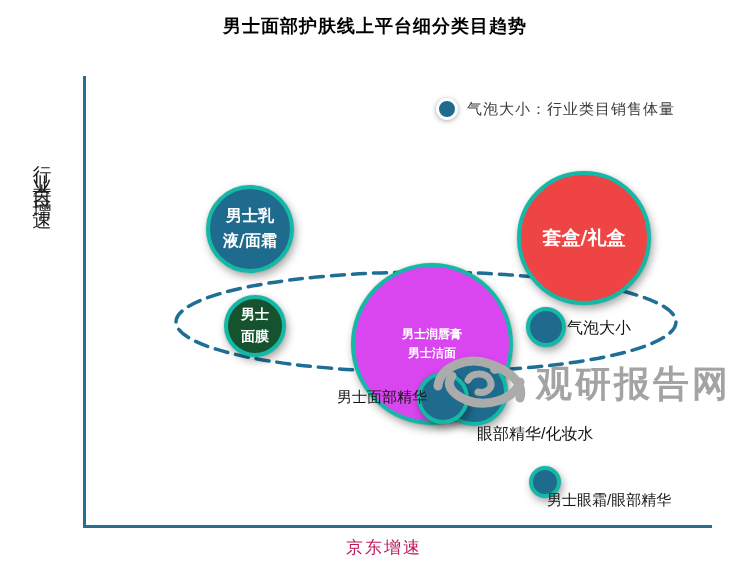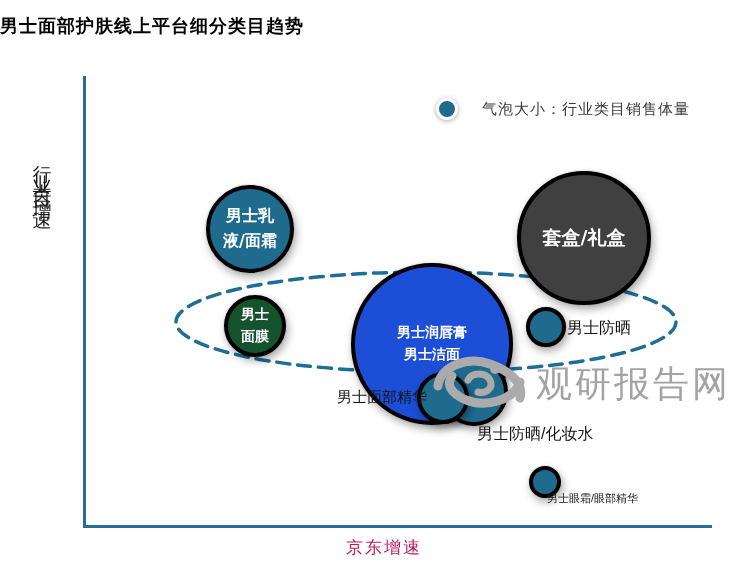--- a/index.html
+++ b/index.html
@@ -1,21 +1,21 @@
 <!DOCTYPE html>
 <html><head>
 <meta charset="utf-8">
 <style>
   * { margin: 0; padding: 0; box-sizing: border-box; }
   html, body { width: 750px; height: 570px; background: #ffffff; overflow: hidden; }
   body { font-family: "Liberation Sans", sans-serif; position: relative; }
 
   .page-title {
     position: absolute; left: 0; top: 14px; width: 750px;
-    text-align: left; font-family: "DejaVu Serif", serif;
+    text-align: center; font-family: "DejaVu Serif", serif;
     font-size: 18px; font-weight: bold; color: #000;
     letter-spacing: 1px;
   }
 
   
   .y-axis {
     position: absolute; left: 83px; top: 76px; width: 3px; height: 452px;
     background: #2a6d92;
   }
   .x-axis {
@@ -30,59 +30,59 @@
   }
   .x-axis-label {
     position: absolute; left: 346px; top: 536px;
     font-family: "DejaVu Serif", serif; font-size: 17px; color: #be185d;
     letter-spacing: 2px;
   }
 
   
   .legend {
     position: absolute; left: 436px; top: 98px;
-    display: flex; align-items: center; gap: 24px;
+    display: flex; align-items: center; gap: 9px;
   }
   .legend-dot {
     width: 22px; height: 22px; border-radius: 50%;
     background: #1f6b8e; border: 3px solid #fff;
     box-shadow: 0 1px 5px rgba(0,0,0,0.35);
   }
   .legend-text { font-size: 15px; color: #3a3a3a; letter-spacing: 1px; }
 
   
   .ellipse-svg { position: absolute; left: 0; top: 0; width: 750px; height: 570px; z-index: 1; }
   .ellipse-svg ellipse {
     fill: none; stroke: #1e6e96; stroke-width: 3.5;
     stroke-dasharray: 13 8; stroke-linecap: round;
   }
 
   
   .bubble {
     position: absolute; border-radius: 50%;
-    background: #1f6b8e; border: 4px solid #000000;
+    background: #1f6b8e; border: 4px solid #14b8a6;
     box-shadow: 2px 4px 8px rgba(0,0,0,0.35), 0 0 0 1px rgba(0,0,0,0.05);
     display: flex; align-items: center; justify-content: center;
     text-align: center; color: #ffffff; font-weight: bold;
     font-family: "DejaVu Serif", serif; white-space: pre-line;
     line-height: 1.55; z-index: 2;
   }
   .bubble-label {
     position: absolute; color: #141414; z-index: 4;
     font-family: "Liberation Sans", sans-serif; white-space: nowrap;
   }
 
   
   .watermark {
     position: absolute; left: 428px; top: 344px; z-index: 3;
     display: flex; align-items: center; gap: 4px; pointer-events: none;
   }
   .wm-text-col { display: flex; flex-direction: column; }
   .wm-brand {
-    font-size: 36px; font-weight: normal; color: #a3a3a3;
+    font-size: 36px; font-weight: bold; color: #a3a3a3;
     letter-spacing: 3px; line-height: 1.05;
     font-family: "Liberation Sans", sans-serif;
   }
   .wm-url {
     font-size: 23px; font-weight: bold; color: #a8a8a8;
     letter-spacing: 1px; line-height: 1.1;
     font-family: "Liberation Sans", sans-serif;
   }
 </style>
 </head>
@@ -100,33 +100,33 @@
   <div class="legend-text">气泡大小：行业类目销售体量</div>
 </div>
 
 <svg class="ellipse-svg">
   <ellipse id="group-ellipse" cx="426" cy="322" rx="250" ry="50"></ellipse>
 </svg>
 
 <div id="plot-area">
     <div class="bubble" style="left: 206px; top: 185px; width: 88px; height: 88px; background: rgb(31, 107, 142); font-size: 16px;">男士乳
 液/面霜</div>
-    <div class="bubble" style="left: 517px; top: 171px; width: 134px; height: 134px; background: #404040; font-size: 19px;">套盒/礼盒</div>
+    <div class="bubble" style="left: 517px; top: 171px; width: 134px; height: 134px; background: #ef4444; font-size: 19px;">套盒/礼盒</div>
     <div class="bubble" style="left: 224px; top: 295px; width: 62px; height: 62px; background: #14532d; font-size: 14px;">男士
 面膜</div>
-    <div class="bubble" style="left: 351px; top: 263px; width: 162px; height: 162px; background: #1d4ed8; font-size: 14px;">男士润唇膏
+    <div class="bubble" style="left: 351px; top: 263px; width: 162px; height: 162px; background: #d946ef; font-size: 12px;">男士润唇膏
 男士洁面</div>
     <div class="bubble" style="left: 440px; top: 358px; width: 68px; height: 68px; background: rgb(31, 107, 142);"></div>
-    <div class="bubble-label" style="left: 477px; top: 424px; font-size: 16px;">男士防晒/化妆水</div>
+    <div class="bubble-label" style="left: 477px; top: 424px; font-size: 16px;">眼部精华/化妆水</div>
     <div class="bubble" style="left: 417px; top: 372px; width: 52px; height: 52px; background: rgb(31, 107, 142);"></div>
     <div class="bubble-label" style="left: 337px; top: 388px; font-size: 15px;">男士面部精华</div>
     <div class="bubble" style="left: 526px; top: 307px; width: 40px; height: 40px; background: rgb(31, 107, 142);"></div>
-    <div class="bubble-label" style="left: 567px; top: 318px; font-size: 16px;">男士防晒</div>
+    <div class="bubble-label" style="left: 567px; top: 318px; font-size: 16px;">气泡大小</div>
     <div class="bubble" style="left: 529px; top: 466px; width: 32px; height: 32px; background: rgb(31, 107, 142);"></div>
-    <div class="bubble-label" style="left: 547px; top: 491px; font-size: 11px;">男士眼霜/眼部精华</div>
+    <div class="bubble-label" style="left: 547px; top: 491px; font-size: 15px;">男士眼霜/眼部精华</div>
   </div>
 
 <div class="watermark">
   <svg width="104" height="80" viewBox="0 0 104 80">
     <g fill="none" stroke="#ababab" stroke-linecap="round">
       <path d="M10 42 C 12 22, 40 12, 62 20 C 84 28, 96 40, 92 54" stroke-width="9"></path>
       <path d="M92 38 C 86 56, 58 64, 38 56 C 22 49, 18 40, 24 32" stroke-width="9"></path>
       <path d="M40 36 C 44 28, 58 28, 62 36 C 66 44, 58 50, 50 48" stroke-width="7"></path>
     </g>
     <circle cx="67" cy="25" r="5" fill="#ababab"></circle>

